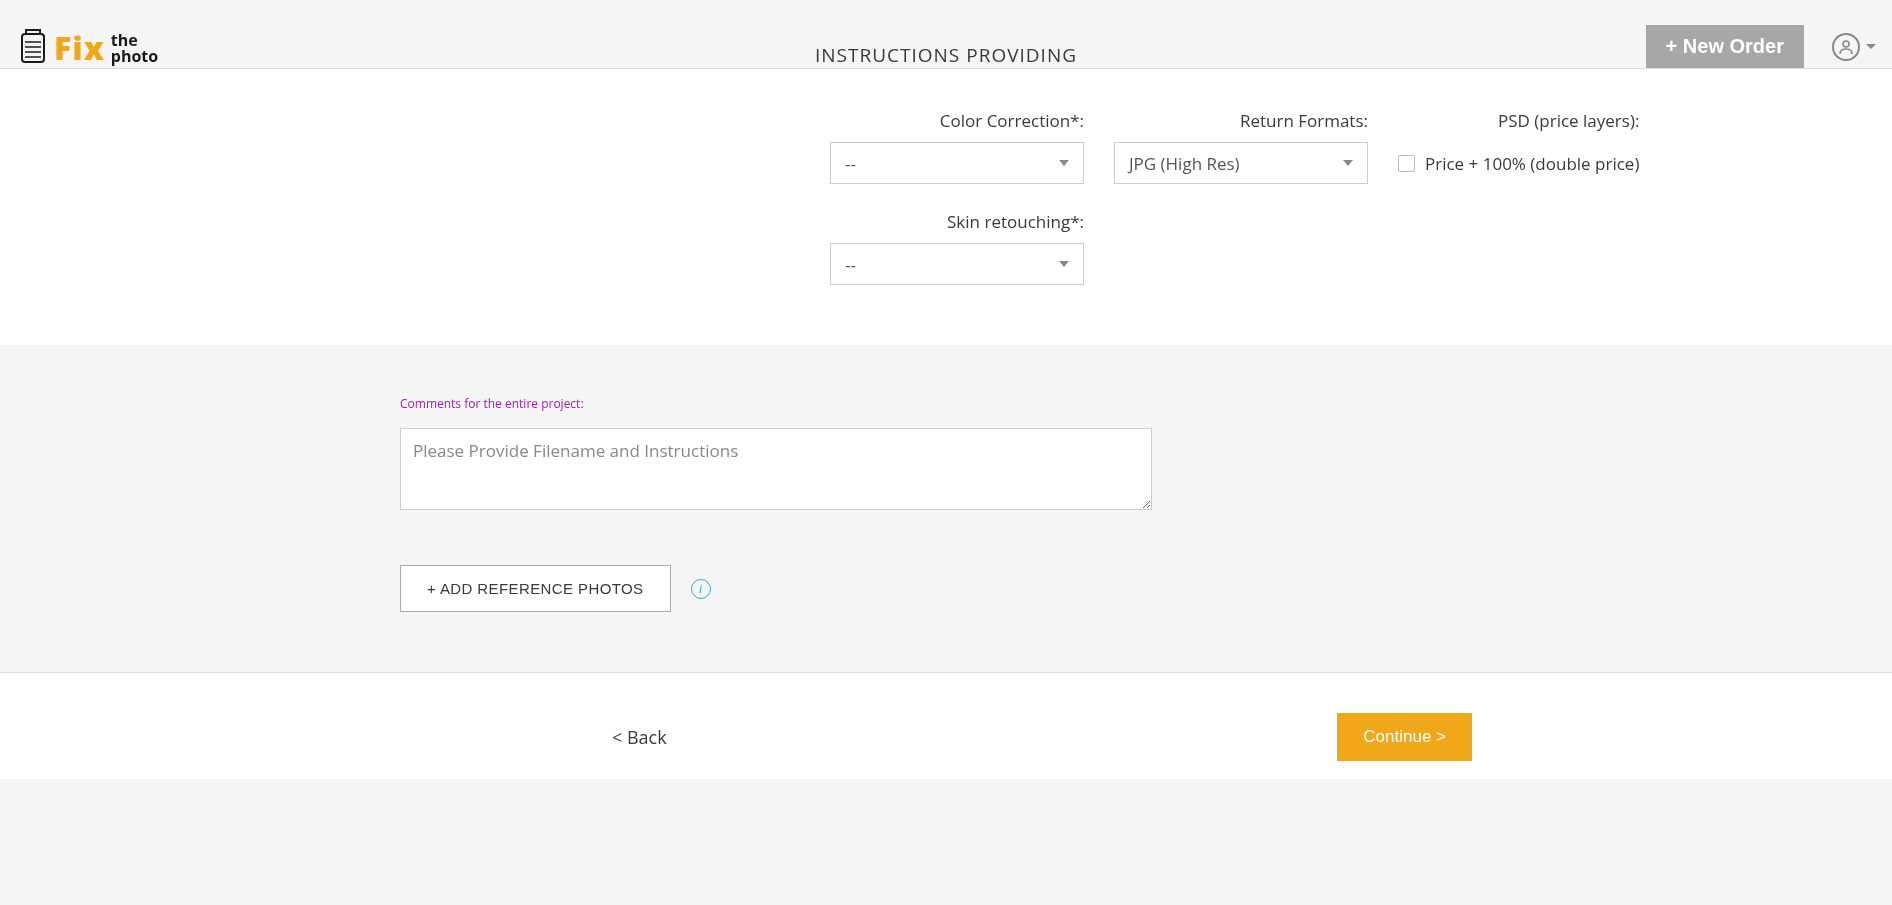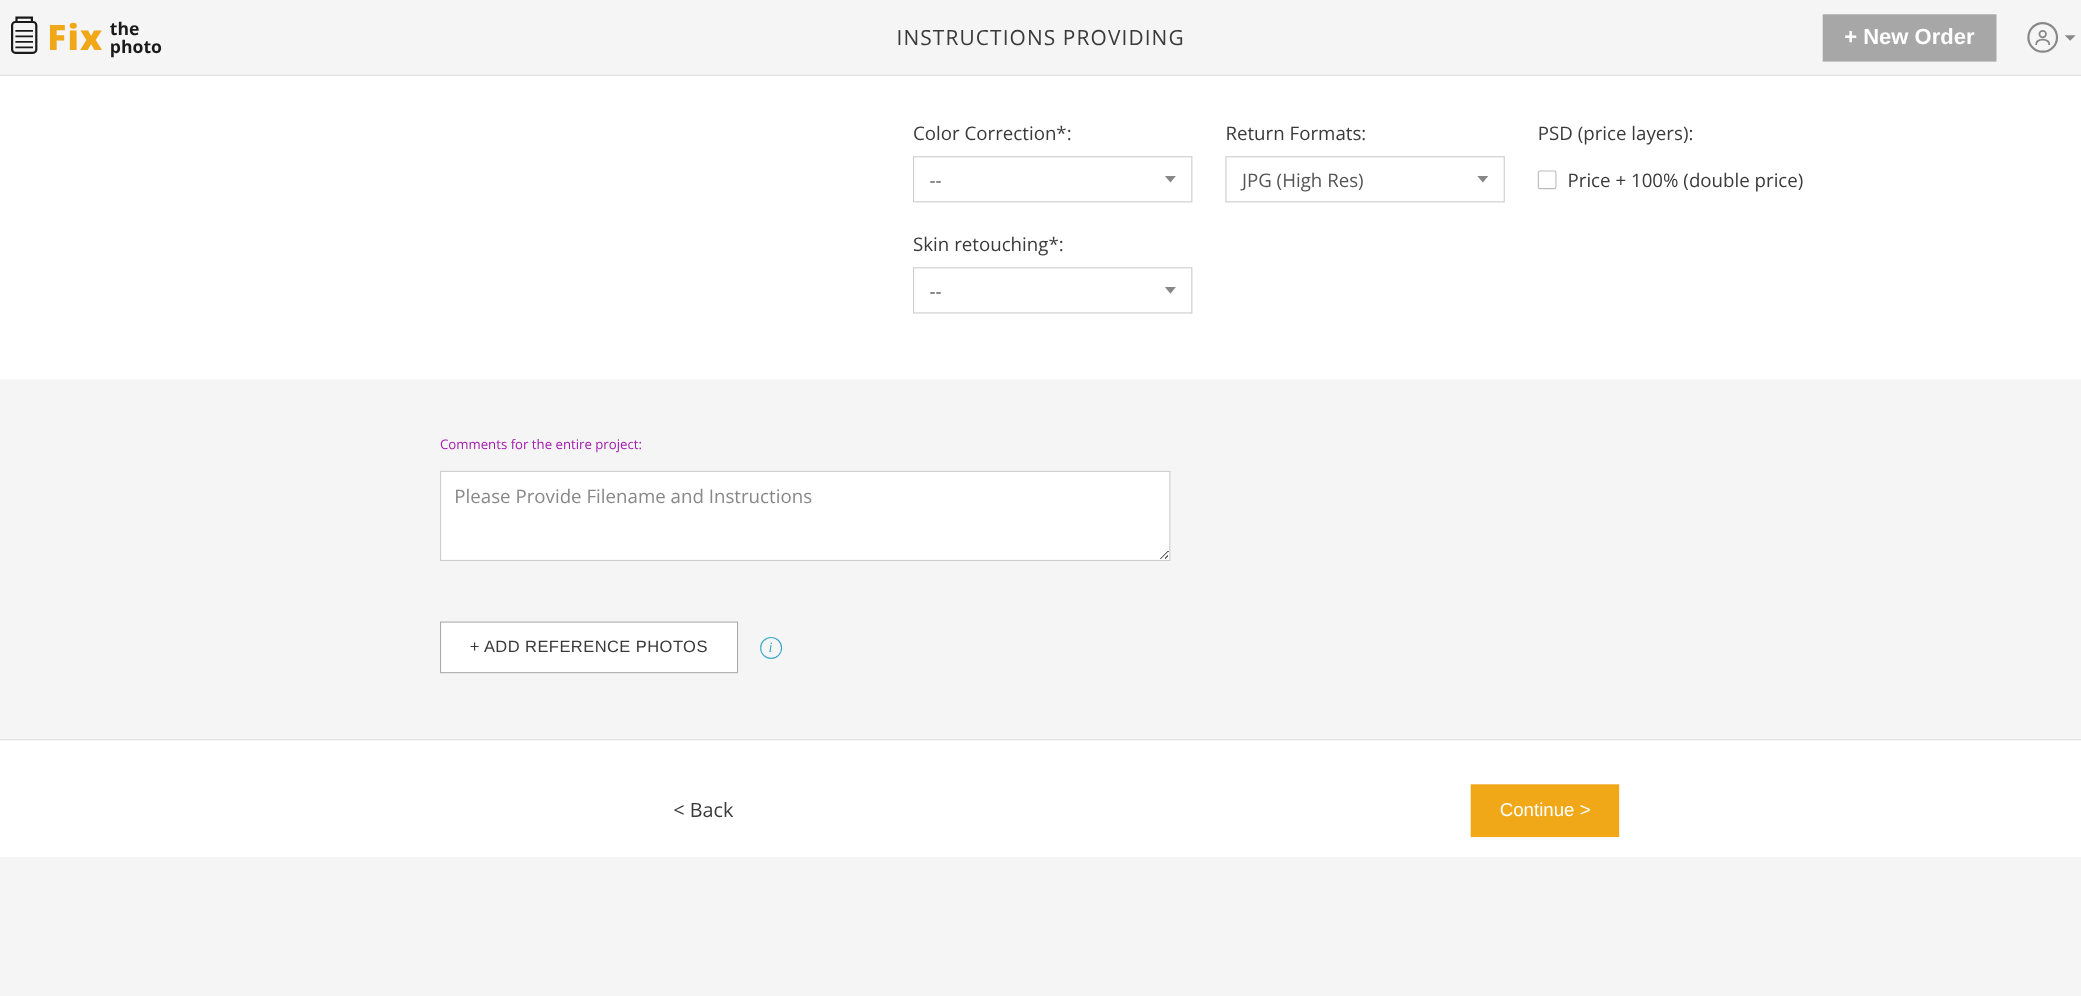--- a/index.html
+++ b/index.html
@@ -7,22 +7,22 @@
     font-family: 'Open Sans', -apple-system, BlinkMacSystemFont, 'Segoe UI', Roboto, sans-serif;
     background: #f5f5f5;
     color: #333;
     width: 1892px;
   }
   .header {
     background: #f5f5f5;
     border-bottom: 1px solid #ddd;
     height: 69px;
     display: flex;
-    align-items: center;
-    padding: 0 5px;
+    align-items: flex-end;
+    padding: 0 16px;
     position: relative;
   }
   .logo-wrap {
     display: flex;
     align-items: center;
     gap: 4px;
   }
   .logo-icon svg { display: block; }
   .logo-text {
     font-size: 32px;
@@ -85,20 +85,21 @@
     width: 0;
     height: 0;
     border-left: 5px solid transparent;
     border-right: 5px solid transparent;
     border-top: 5px solid #888;
   }
 
   .form-section {
     background: #fff;
     padding: 40px 0 60px 0;
+    text-align: right;
   }
   .form-inner {
     max-width: 1412px;
     margin: 0 auto;
     padding-left: 590px;
     display: flex;
     gap: 30px;
   }
   .col { display: flex; flex-direction: column; gap: 26px; }
   .field-label {
@@ -154,21 +155,21 @@
     margin: 0 auto;
     padding-left: 160px;
   }
   .comments-label {
     font-size: 12px;
     color: #a21caf;
     margin-bottom: 16px;
     display: block;
   }
   .comments-textarea {
-    width: 664px;
+    width: 752px;
     height: 82px;
     border: 1px solid #ccc;
     padding: 10px 12px;
     font-size: 17px;
     font-family: inherit;
     color: #333;
     resize: both;
   }
   .comments-textarea::placeholder { color: #888; }
   .ref-row {

